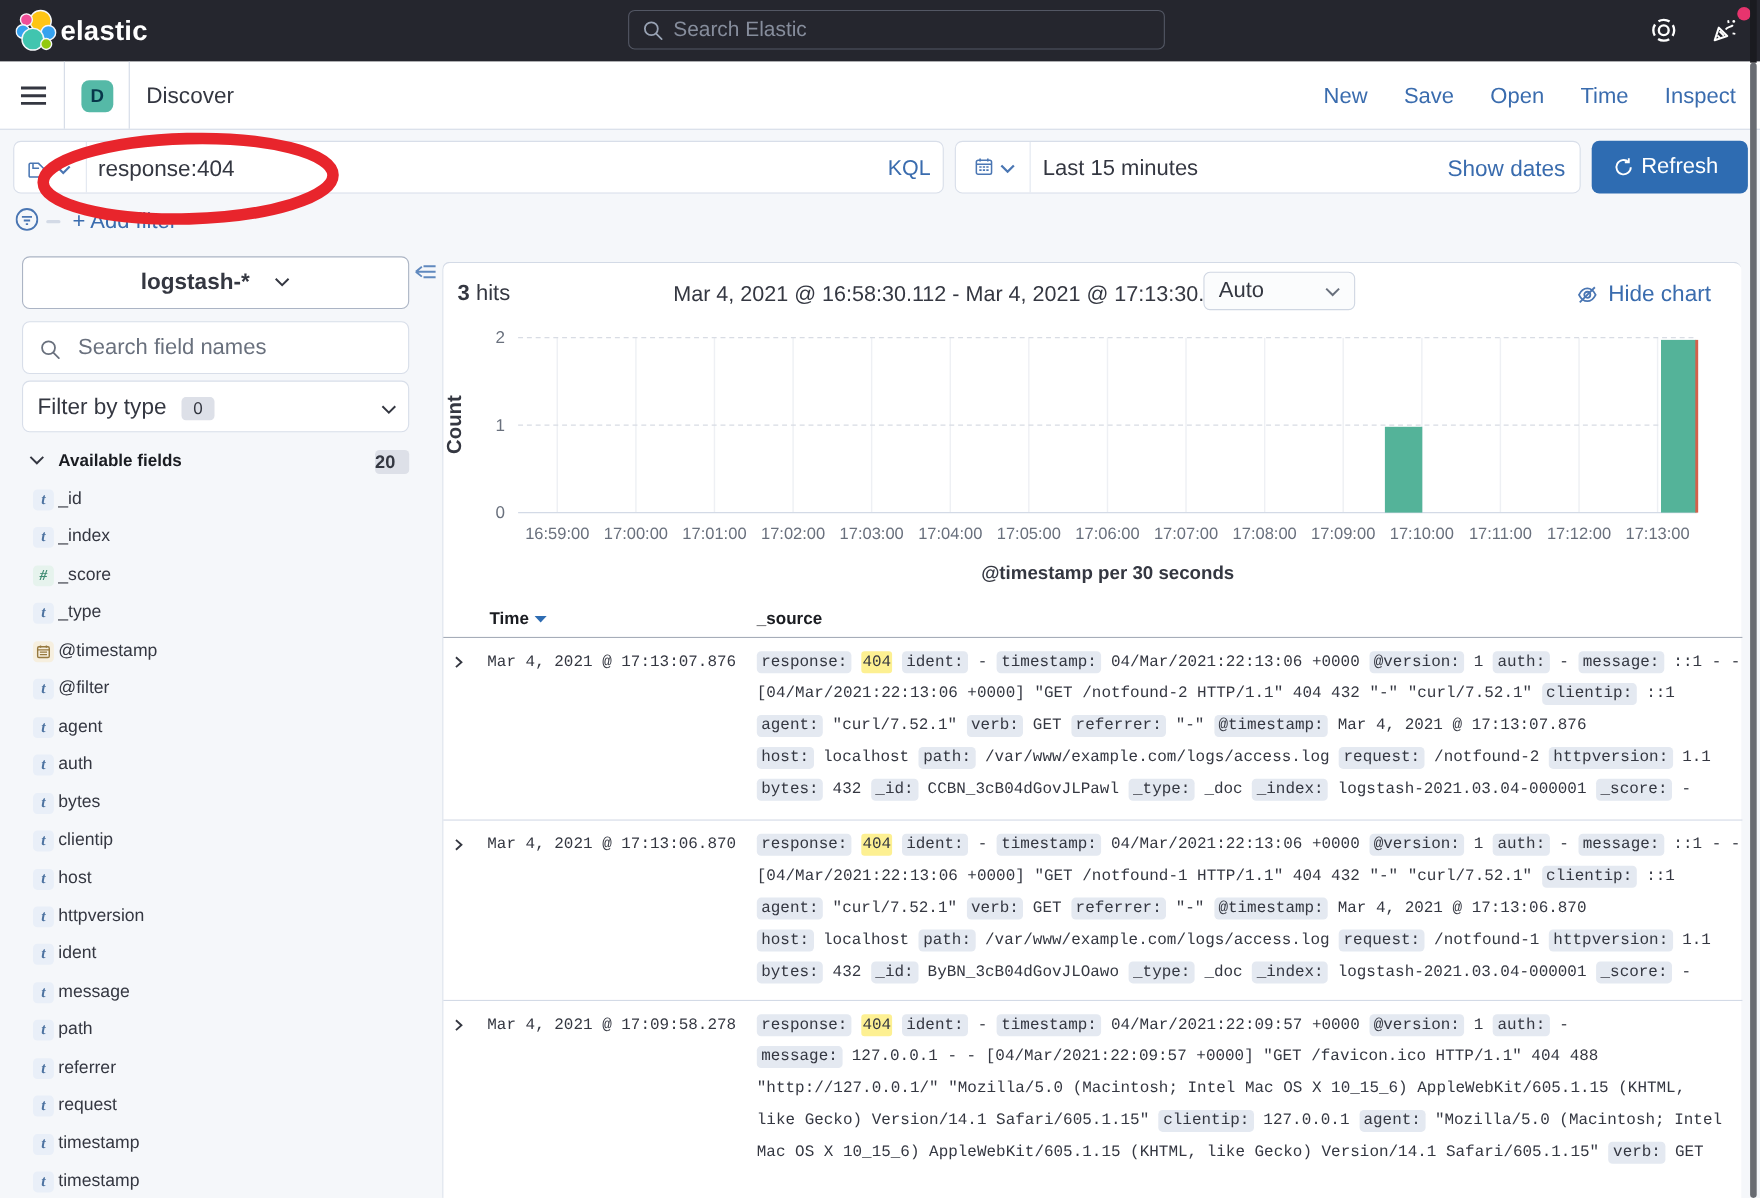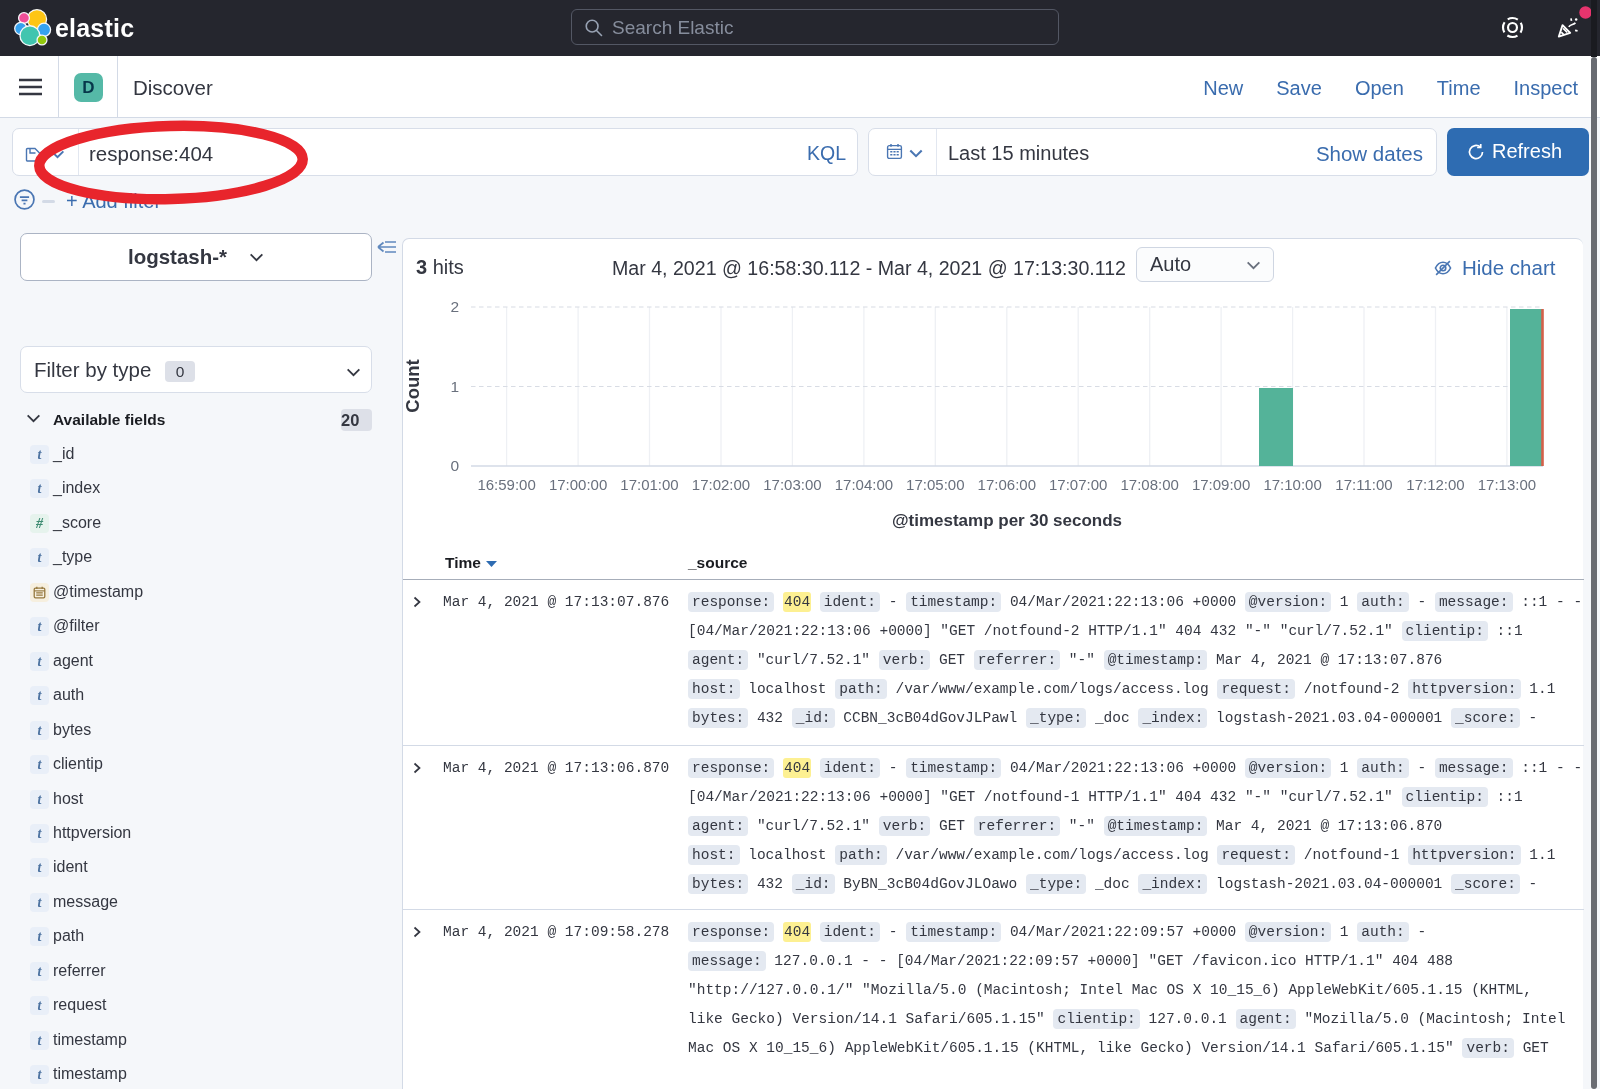--- a/index.html
+++ b/index.html
@@ -68,21 +68,21 @@
   .fb-s { background:#e9eff8; color:#4c72a0; font-style:italic; font-weight:bold; font-family:"Liberation Serif",serif; }
   .fb-n { background:#e6f3ed; color:#3d8b71; font-style:italic; font-weight:bold; font-family:"Liberation Serif",serif; }
   .fb-d { background:#f6efdf; }
   .fname { position:absolute; left:25px; top:8px; font-size:16px; color:#343741; }
 
   
   #main { position:absolute; left:402px; top:238px; width:1181px; height:851px; background:#fff;
     border-left:1px solid #d3dae6; border-top:1px solid #d3dae6; border-radius:7px 7px 0 0; }
   #hits { position:absolute; left:13px; top:17px; font-size:20px; color:#343741; }
   #drange { position:absolute; left:209px; top:18px; font-size:19.6px; color:#343741; }
-  #autosel { position:absolute; left:733px; top:8px; width:138px; height:35px; background:#fbfcfd;
+  #autosel { position:absolute; left:691px; top:8px; width:138px; height:35px; background:#fbfcfd;
     border:1px solid #cfd6e2; border-radius:6px; }
   #autosel span { position:absolute; left:13px; top:5px; font-size:20px; color:#343741; }
   #hidechart { position:absolute; left:1031px; top:17px; font-size:20.5px; color:#3a6cae; }
 
   
   #thead { position:absolute; left:0px; top:308px; width:1181px; height:33px; border-bottom:1px solid #a6adb9; }
   #thead .c1 { position:absolute; left:42px; top:7px; font-size:15.5px; font-weight:bold; color:#1a1c21; }
   #thead .c2 { position:absolute; left:285px; top:7px; font-size:15.5px; font-weight:bold; color:#1a1c21; }
   .drow { position:absolute; left:0; width:1181px; border-bottom:1px solid #d3dae6; }
   .mono { font-family:"Liberation Mono", monospace; font-size:14.5px; color:#343741; }
@@ -192,20 +192,27 @@
   </div>
 
   <div id="side">
     <div id="ipat"><b>logstash-*</b><svg width="15" height="9" viewBox="0 0 16 10" style="vertical-align:2px">
           <path d="M1.5 1.5 L8 8 L14.5 1.5" fill="none" stroke="#343741" stroke-width="2"></path>
         </svg></div>
     <svg class="abs" style="left:377px;top:10px" width="20" height="14" viewBox="0 0 20 14">
       <path d="M8 2 H19 M8 12 H19" stroke="#6089be" stroke-width="1.7"></path>
       <path d="M19 7 H1 M1 7 L6.5 2.5 M1 7 L6.5 11.5" stroke="#6089be" stroke-width="1.7" fill="none"></path>
     </svg>
+    <div id="sfield">
+      <svg class="abs" style="left:15px;top:15px" width="20" height="20" viewBox="0 0 16 16">
+        <circle cx="6.5" cy="6.5" r="4.7" fill="none" stroke="#69707d" stroke-width="1.3"></circle>
+        <path d="M10 10 L14 14" stroke="#69707d" stroke-width="1.3" stroke-linecap="round"></path>
+      </svg>
+      <div class="ph">Search field names</div>
+    </div>
     <div id="ftype">
       <div class="lbl">Filter by type</div>
       <div class="cnt">0</div>
       <svg class="abs" style="left:325px;top:21px" width="15" height="9" viewBox="0 0 16 10">
           <path d="M1.5 1.5 L8 8 L14.5 1.5" fill="none" stroke="#343741" stroke-width="2"></path>
         </svg>
     </div>
     <div id="avf">
       <svg class="abs" style="left:26px;top:6px" width="15" height="9" viewBox="0 0 16 10">
           <path d="M1.5 1.5 L8 8 L14.5 1.5" fill="none" stroke="#343741" stroke-width="2"></path>

